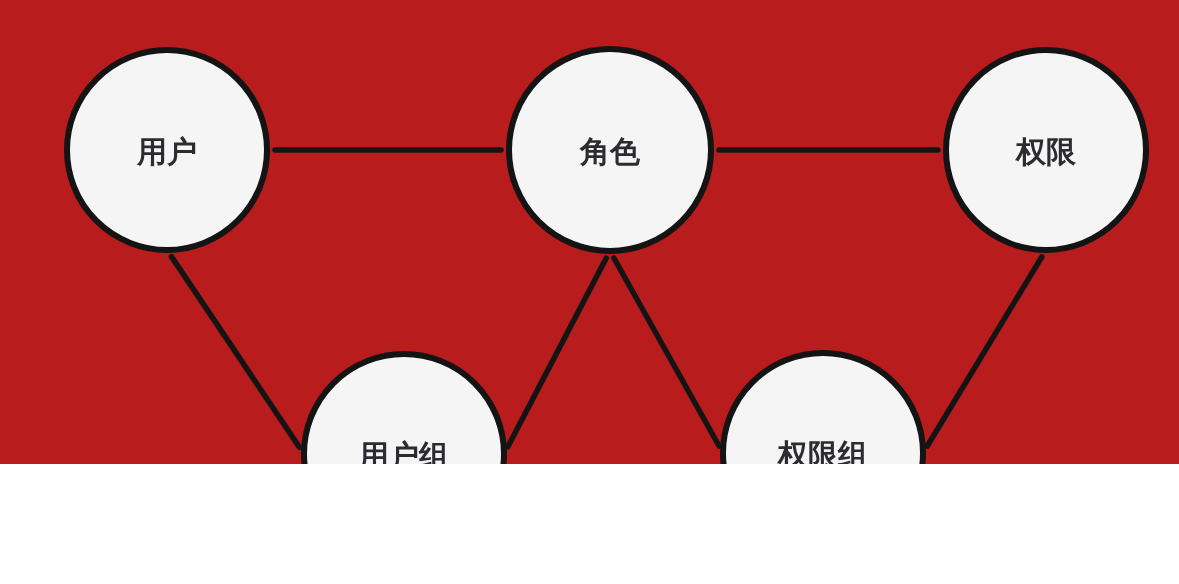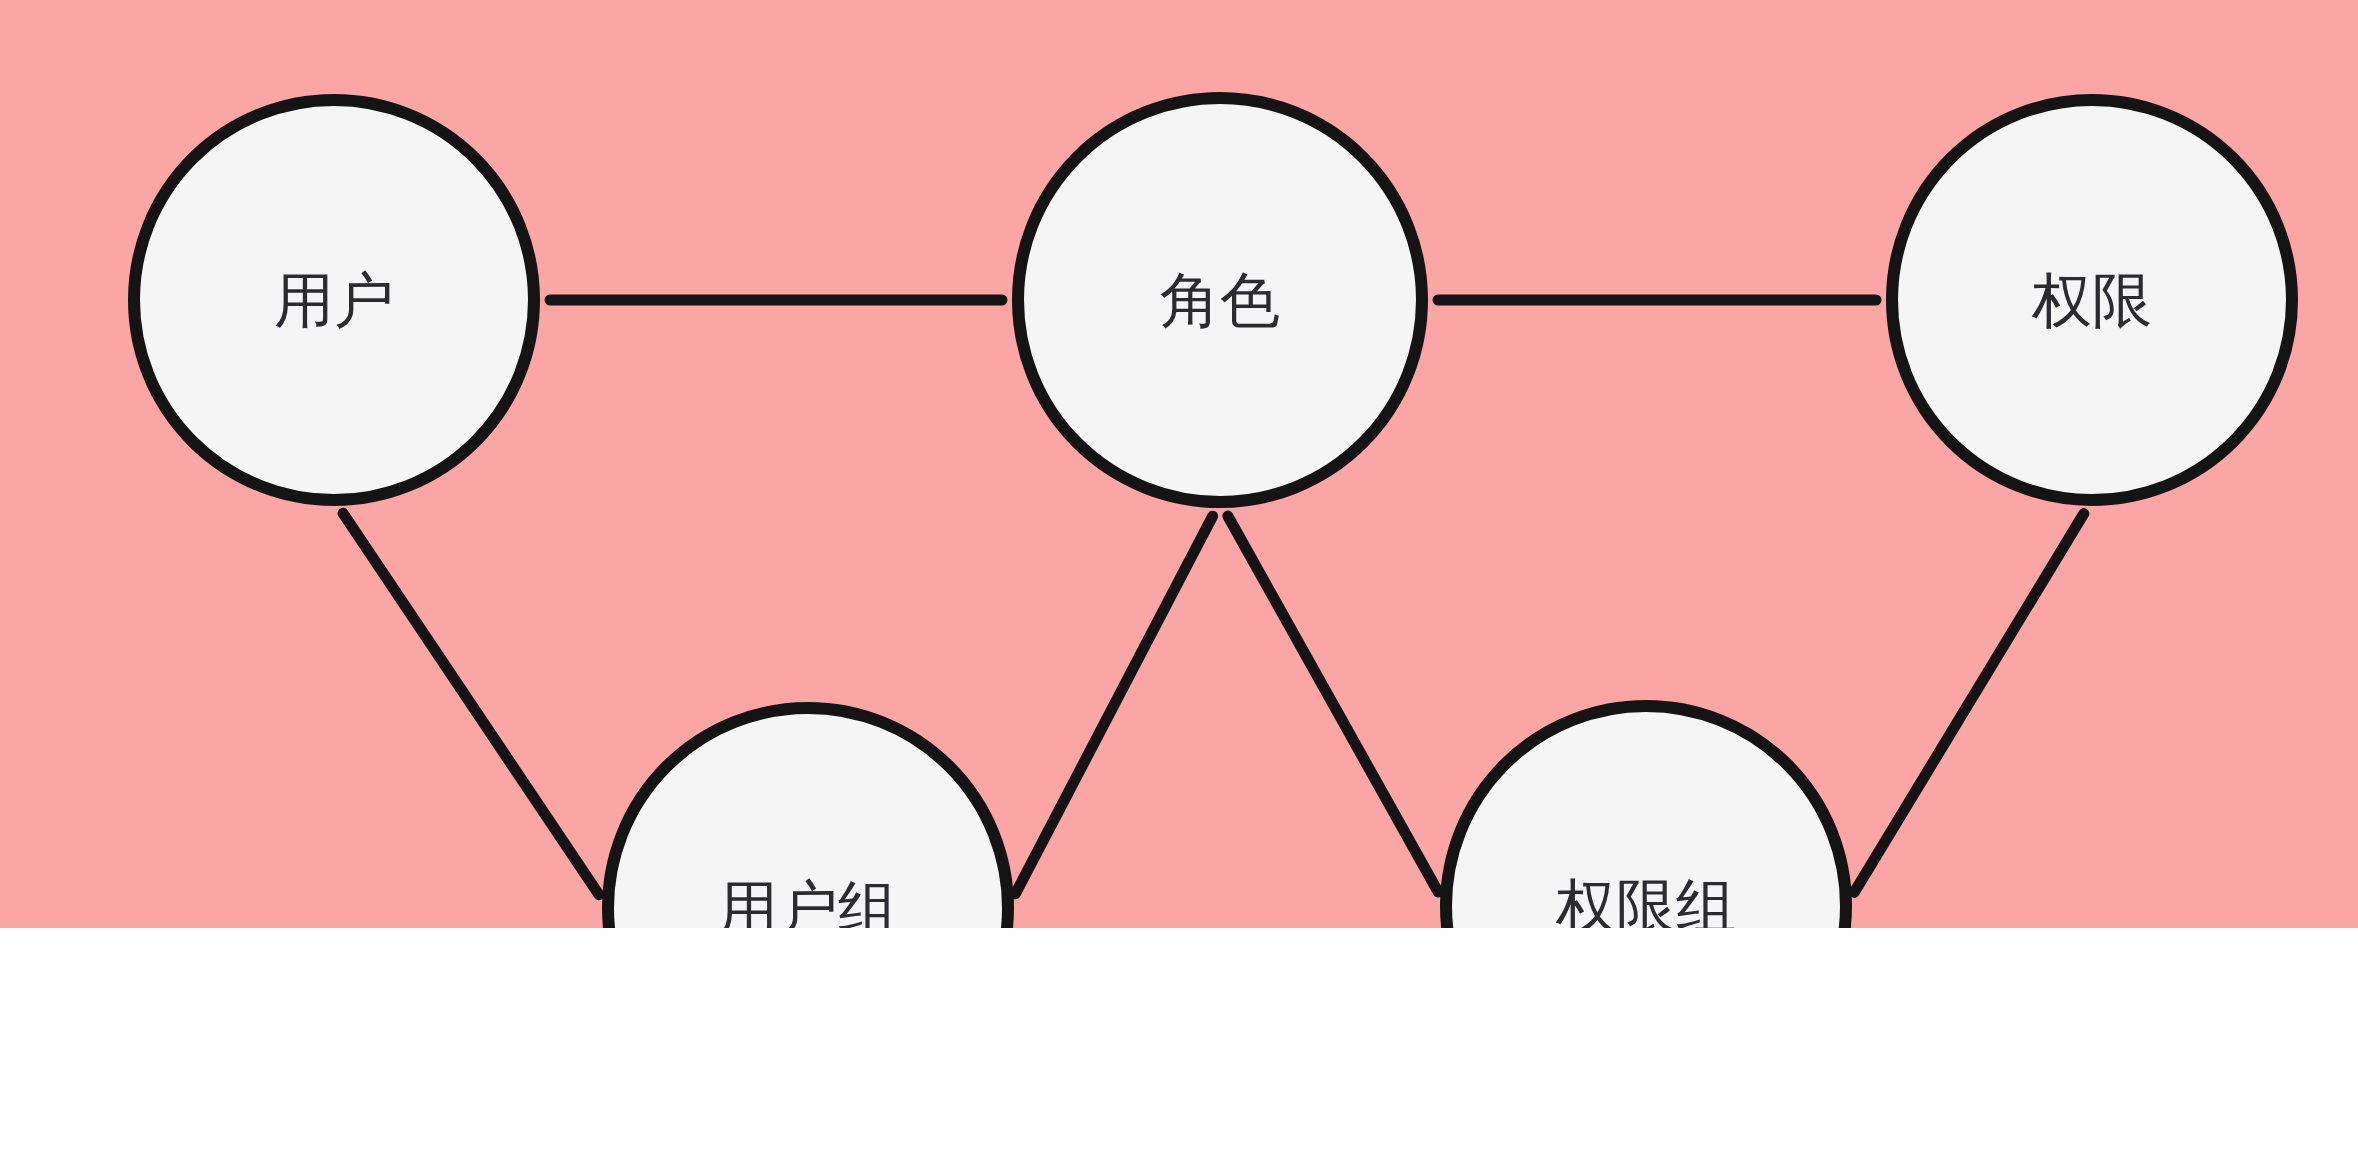--- a/index.html
+++ b/index.html
@@ -4,23 +4,24 @@
 <style>
   html, body {
     margin: 0;
     padding: 0;
     background: #ffffff;
   }
   .canvas {
     position: relative;
     width: 1179px;
     height: 464px;
-    background: #fca5a5;
+    background: #b91c1c;
     overflow: hidden;
     font-family: "Liberation Sans", sans-serif;
+    font-weight: bold;
   }
   .canvas svg {
     display: block;
     width: 1179px;
     height: 584px;
   }
   .node-circle {
     
   }
   .node-label {

